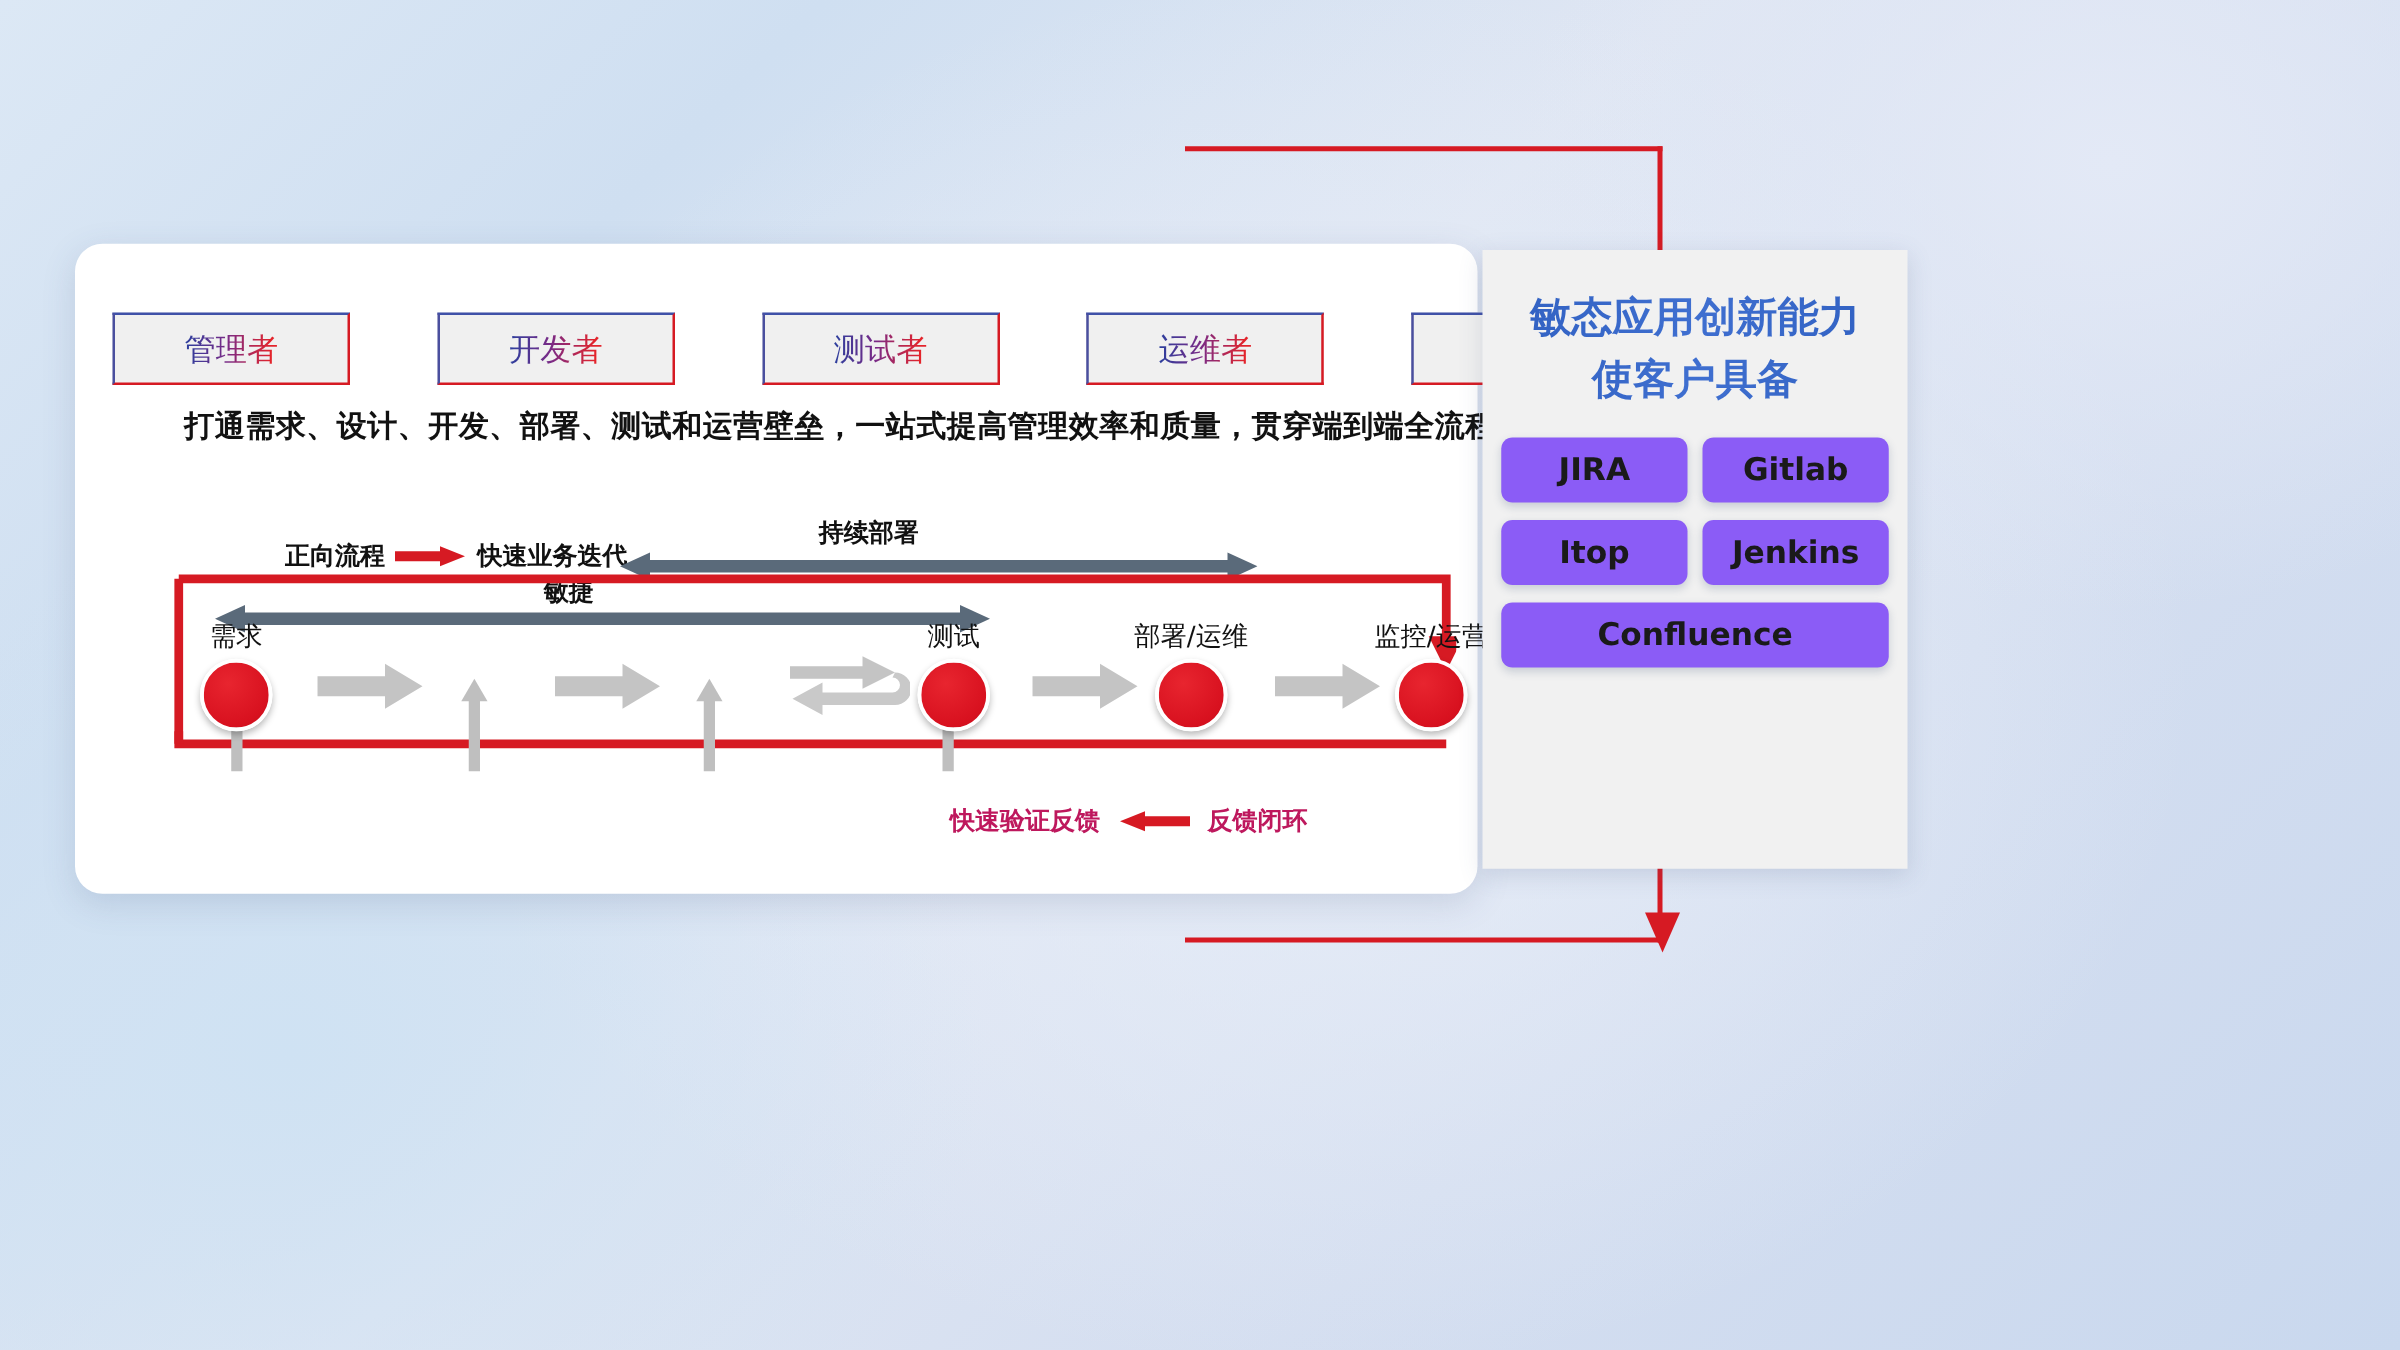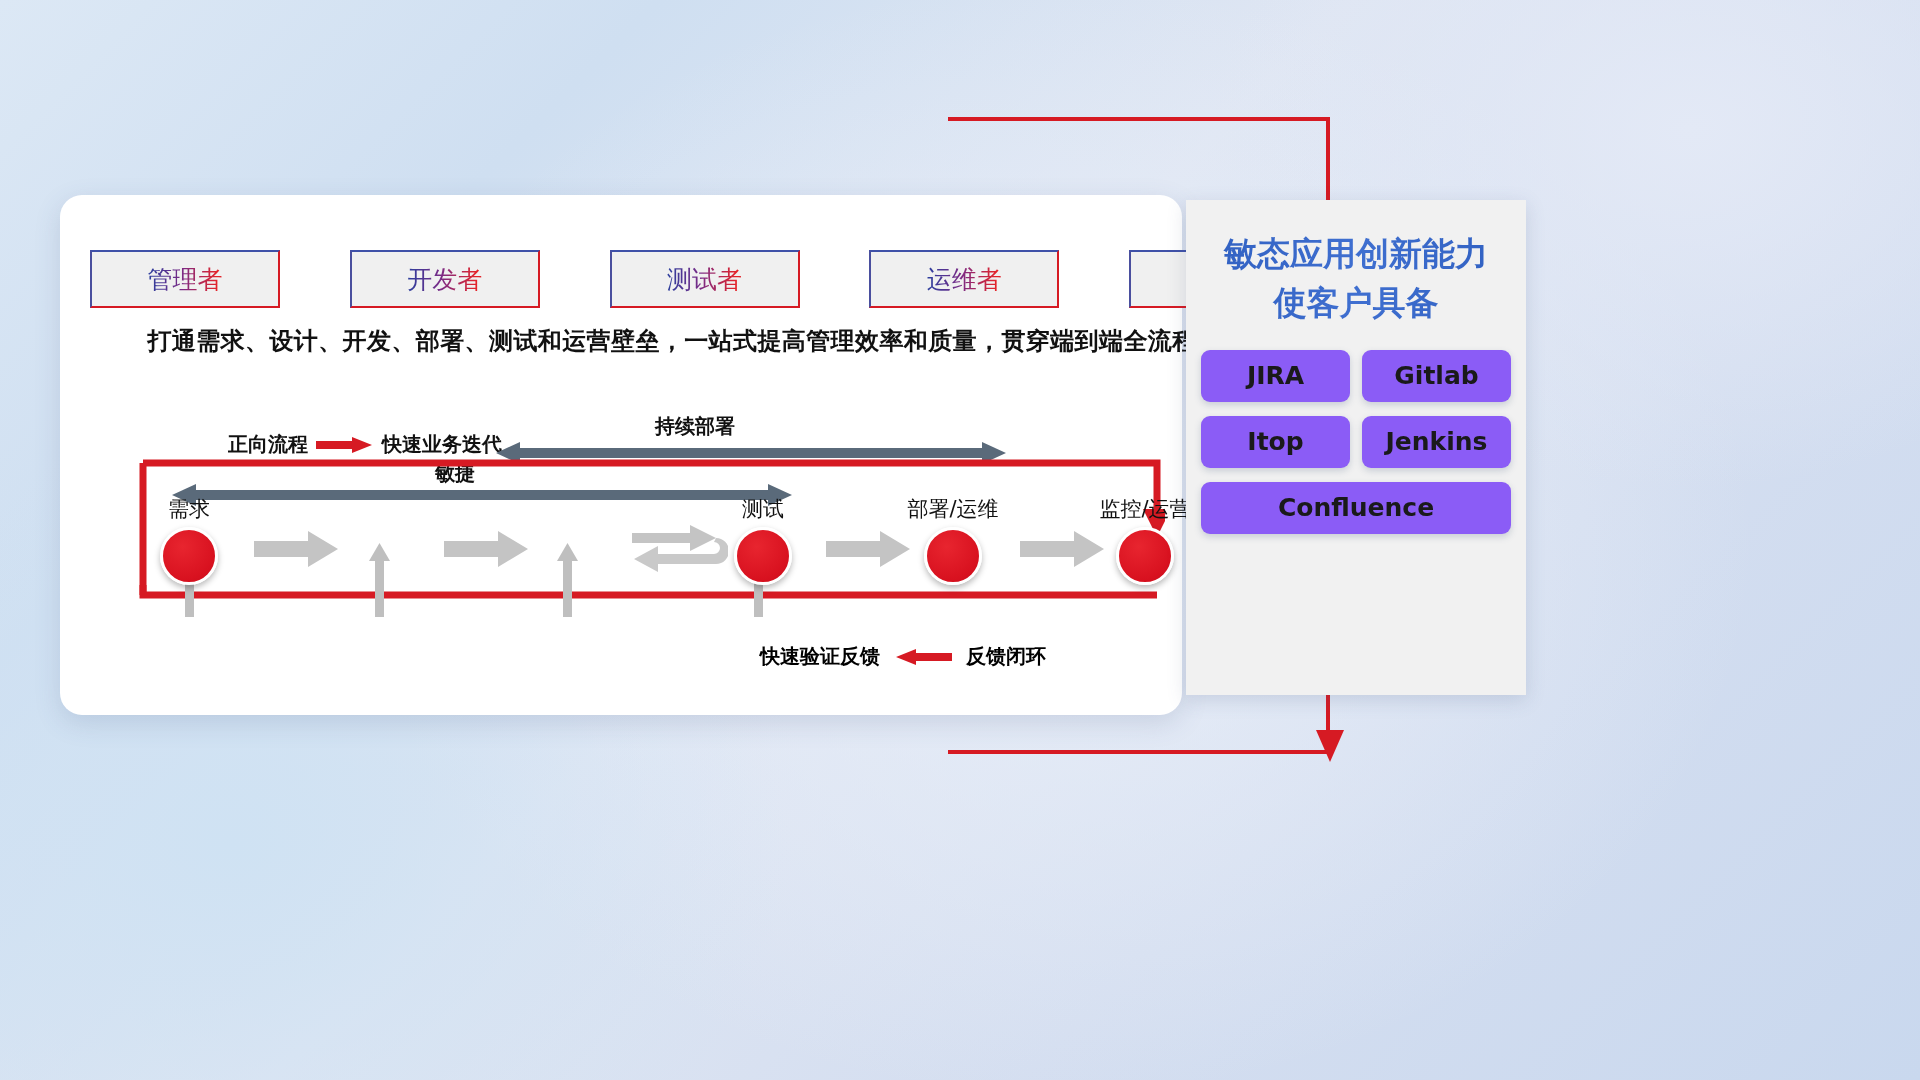--- a/index.html
+++ b/index.html
@@ -59,21 +59,21 @@
   .stage{position:absolute;width:110px;text-align:center;}
   .stage-name{font-size:21px;font-weight:400;color:#111;white-space:nowrap;
     font-family:"DejaVu Sans","Liberation Sans",sans-serif;}
   .stage-dot{width:58px;height:58px;border-radius:50%;margin:4px auto 0;
     background:radial-gradient(circle at 38% 32%,#e8252f 0%,#d8111f 70%,#c40d1b 100%);
     border:3px solid #ffffff;box-sizing:border-box;
     box-shadow:0 3px 6px rgba(0,0,0,.28);}
 
   
   .feedback{position:absolute;left:700px;top:448px;display:flex;align-items:center;gap:14px;z-index:6;}
-  .fb-text{font-size:20px;font-weight:700;color:#000000;
+  .fb-text{font-size:20px;font-weight:700;color:#be185d;
     font-family:"DejaVu Sans","Liberation Sans",sans-serif;}
 
   
   .panel{position:absolute;left:1186px;top:200px;width:340px;height:495px;
     background:#f1f1f1;z-index:5;box-shadow:0 5px 18px rgba(70,90,130,.18);}
   .panel-title{margin-top:30px;text-align:center;line-height:1.48;}
   .panel-title div{font-size:33px;font-weight:700;
     background:linear-gradient(90deg,#2f5fc0 0%,#3f6fd0 50%,#2f5fc0 100%);
     -webkit-background-clip:text;background-clip:text;color:transparent;
     font-family:"DejaVu Sans","Liberation Sans",sans-serif;}

